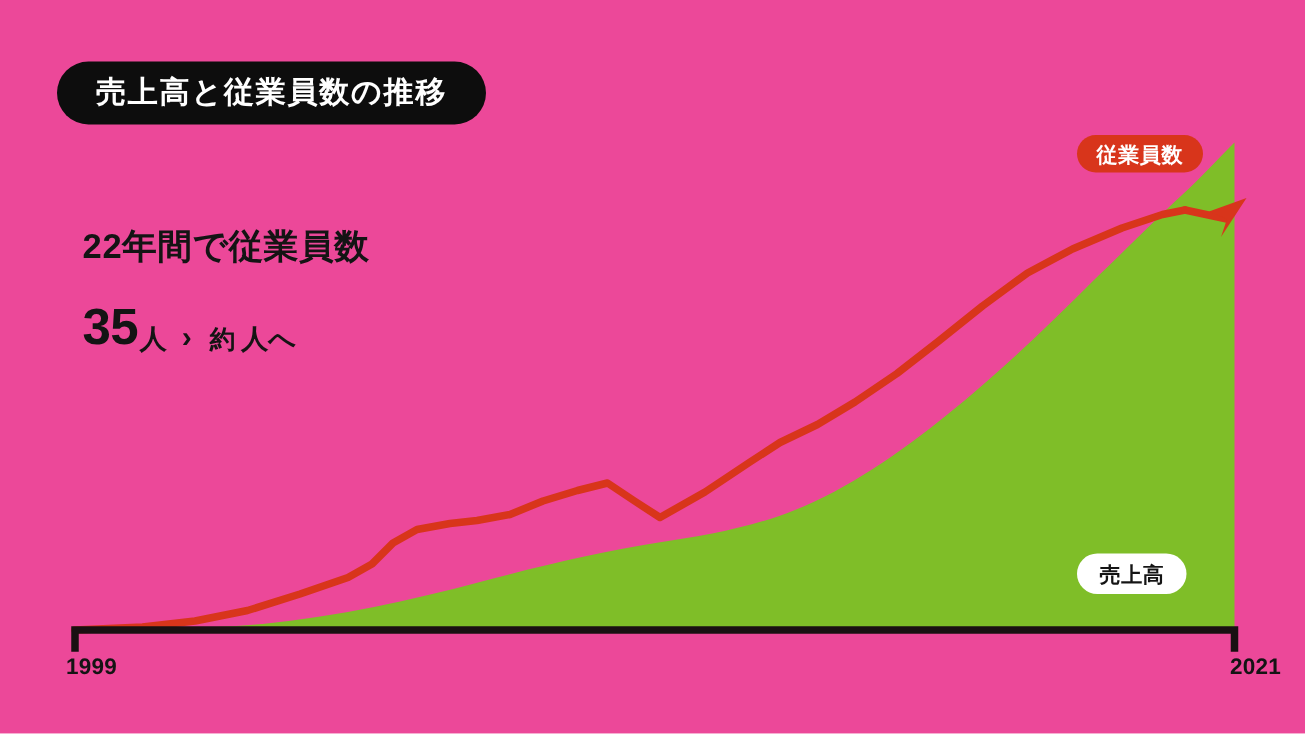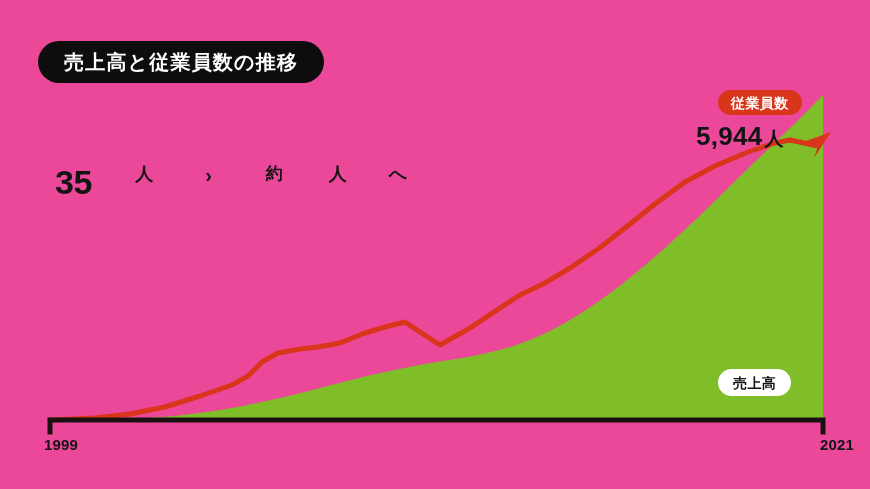--- a/index.html
+++ b/index.html
@@ -51,26 +51,25 @@
   }
   .callout-line1 {
     font-size: 23px;
     font-weight: bold;
     color: #141414;
     letter-spacing: 0.02em;
     line-height: 1.1;
     white-space: nowrap;
   }
   .callout-line2 {
-    margin-top: 13px;
+    margin-top: 24px;
     display: flex;
-    align-items: flex-start;
-    white-space: nowrap;
-    color: #141414;
-    gap: 42px;
+    align-items: flex-end;
+    white-space: nowrap;
+    color: #141414;
   }
   .num-small {
     font-size: 34px;
     font-weight: bold;
     letter-spacing: -0.01em;
     line-height: 1;
   }
   .unit-small {
     font-size: 18px;
     font-weight: bold;
@@ -238,38 +237,36 @@
     <path fill="#d8351b" d="M 831,132 L 806,141 L 818,146 L 814,158 Z"></path>
 
     <path fill="none" stroke="#1a1012" stroke-width="5" stroke-linecap="square" d="M 50,432 L 50,420 L 823,420 L 823,432"></path>
   </svg>
 
   <div class="title-pill">
     <span>売上高と従業員数の推移</span>
   </div>
 
   <div class="callout">
+    <div class="callout-line1">22年間で従業員数</div>
     <div class="callout-line2">
       <span class="num-small">35</span>
       <span class="unit-small">人</span>
       <span class="arrow-glyph">›</span>
       <span class="approx">約</span>
       <span class="unit-big">人</span>
       <span class="to-glyph">へ</span>
     </div>
   </div>
 
   <div class="badge badge-employees">
     <span>従業員数</span>
   </div>
 
   <div class="badge badge-sales">
     <span>売上高</span>
   </div>
 
-  <div class="value-label">
-    <span>5,944</span><span class="vl-unit">人</span>
-  </div>
 
   <div class="axis-label axis-label-start">1999</div>
   <div class="axis-label axis-label-end">2021</div>
 
 </div>
 
 </body></html>

